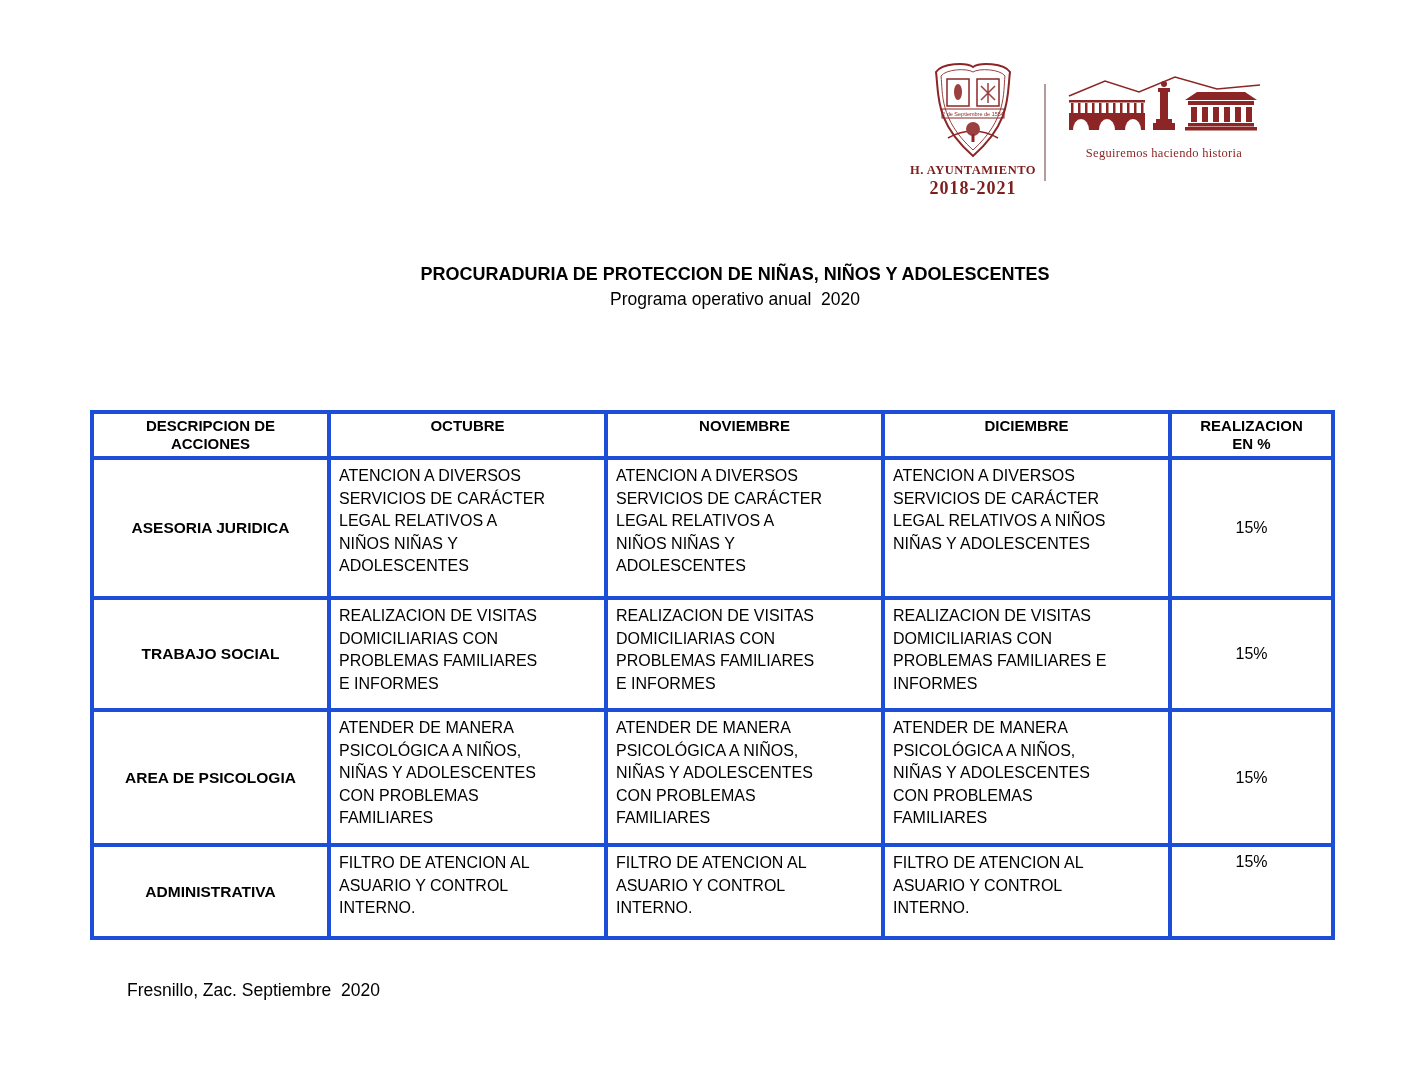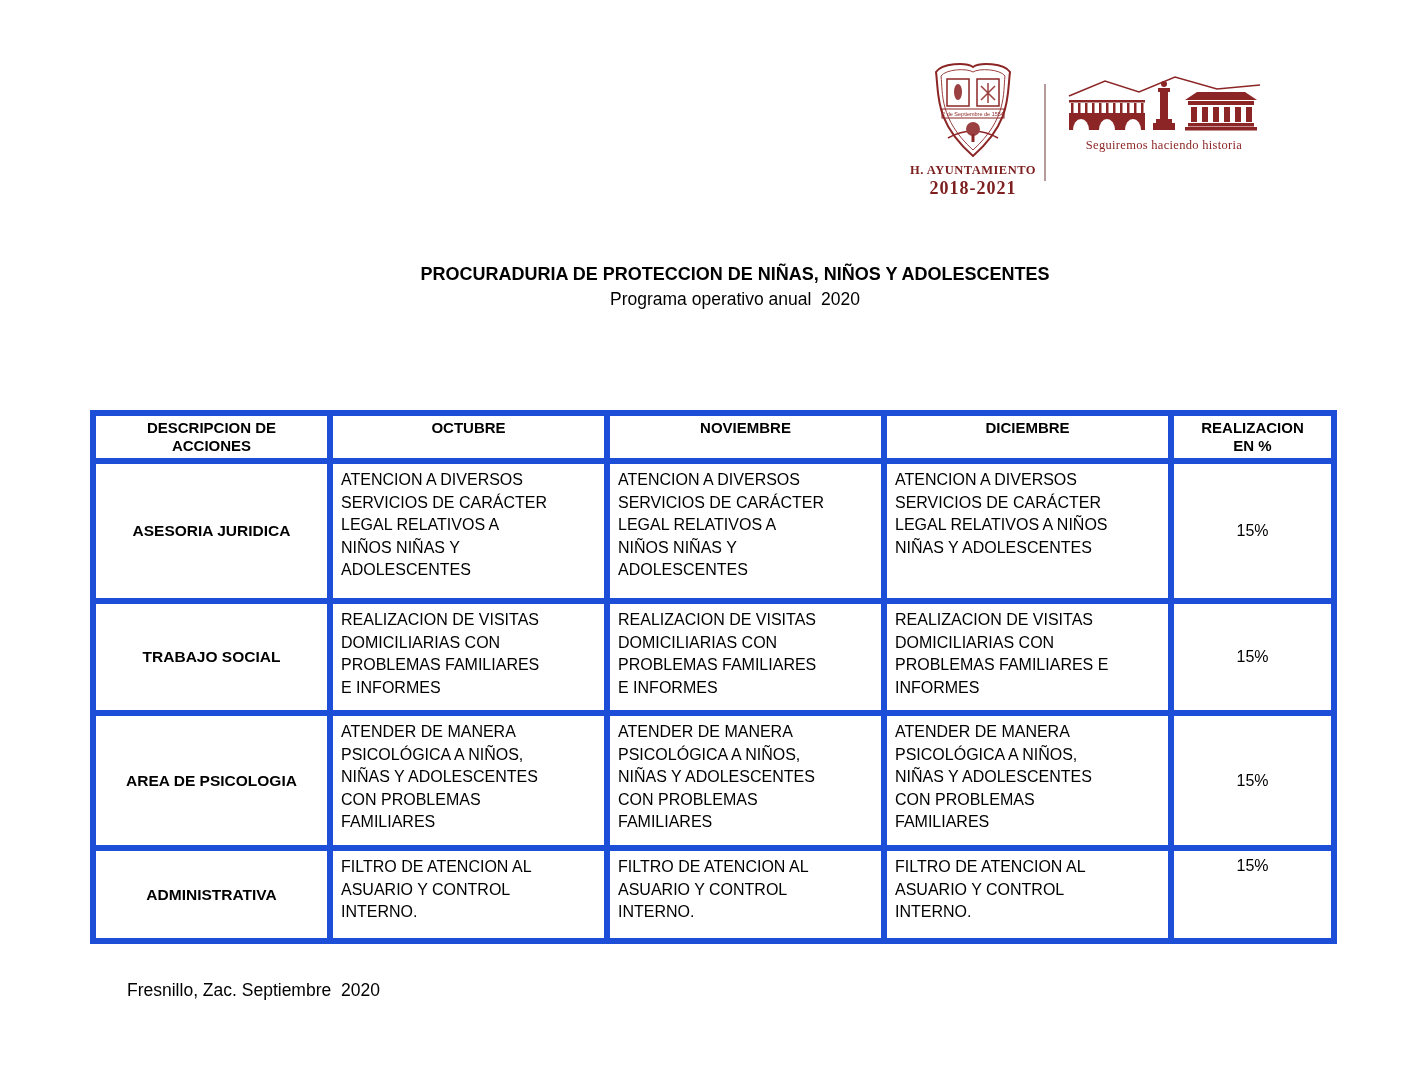--- a/index.html
+++ b/index.html
@@ -14,31 +14,31 @@
   .crest { width:126px; text-align:center; color:#7E2020; }
   .crest svg { display:block; margin:0 auto; }
   .crest-line1 { font-family:"Liberation Serif", serif; font-weight:bold; font-size:12.5px; letter-spacing:.5px; margin-top:3px; white-space:nowrap; }
   .crest-line2 { font-family:"Liberation Serif", serif; font-weight:bold; font-size:18px; letter-spacing:1px; }
   .logo-divider { width:2px; height:97px; background:#b49a9a; margin:24px 12px 0 8px; }
   .fresnillo { width:212px; text-align:center; color:#8C2626; padding-top:8px; }
   .fresnillo svg { display:block; margin:6px auto 0; }
   .wordmark { font-family:"Liberation Serif", serif; line-height:1; letter-spacing:1.5px; white-space:nowrap; margin-top:-2px; }
   .wm-big { font-size:34px; }
   .wm-mid { font-size:26px; }
-  .tagline { font-family:"Liberation Serif", serif; font-size:12.5px; margin-top:6px; letter-spacing:.3px; }
+  .tagline { font-family:"Liberation Serif", serif; font-size:12.5px; margin-top:14px; letter-spacing:.3px; }
 
   
   .titles { position:absolute; top:262px; left:100px; width:1270px; text-align:center; line-height:25px; }
   .titles h1 { font-size:18px; font-weight:bold; white-space:pre-wrap; }
   .titles p  { font-size:17.5px; white-space:pre-wrap; }
 
   
   table.poa { position:absolute; left:90px; top:410px; width:1241px;
     border-collapse:collapse; table-layout:fixed; }
-  table.poa th, table.poa td { border:6px solid #1d4ed8; }
+  table.poa th, table.poa td { border:4px solid #1d4ed8; }
   table.poa thead th {
     font-size:15px; font-weight:bold; text-align:center; vertical-align:top;
     white-space:pre-line; line-height:18px; padding:3px 4px; height:40px;
   }
   td.area { font-weight:bold; text-align:center; vertical-align:middle; font-size:15.5px; padding:4px 6px; }
   td.desc { font-size:16px; line-height:22.5px; white-space:pre-line; text-align:left;
             vertical-align:top; padding:5px 17px 5px 8px; }
   td.pond { text-align:center; vertical-align:middle; font-size:16px; padding:12px; }
   td.pond.top { vertical-align:top; padding-top:6px; }
 

